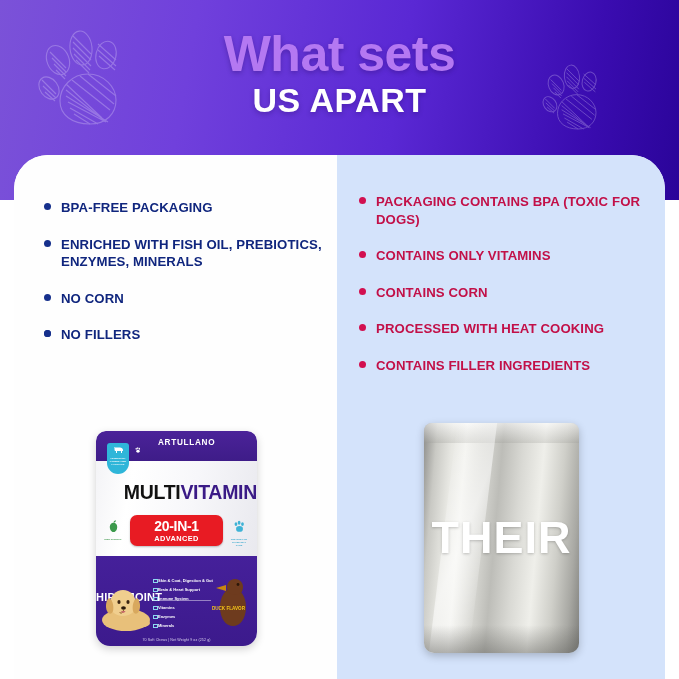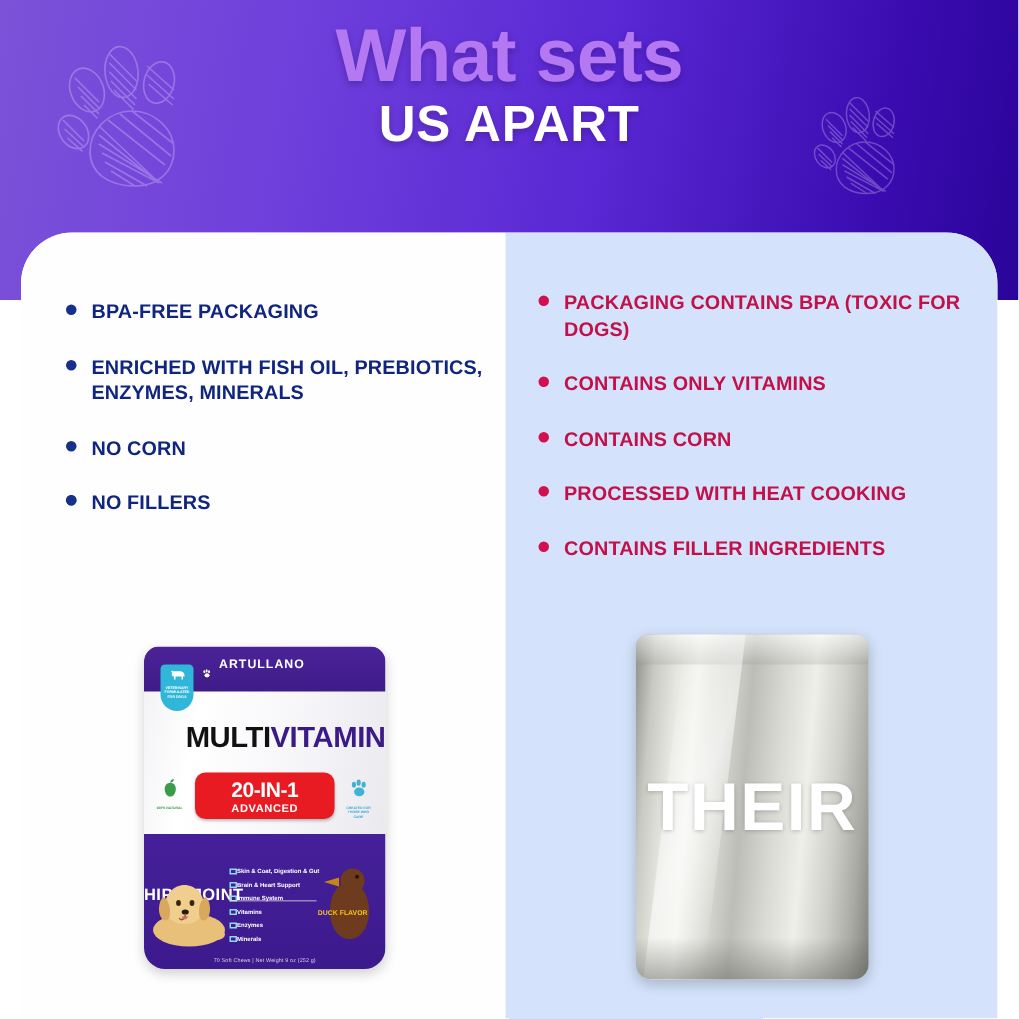--- a/index.html
+++ b/index.html
@@ -23,20 +23,21 @@
   #paw-right { left:541px; top:58px; }
 
   #title-block {
     position:absolute; left:0; top:12px; width:679px;
     text-align:center; line-height:1;
   }
   #title-line1 {
     font-size:50px; font-weight:bold; color:#B478F2;
     letter-spacing:-.5px; display:block;
     text-shadow:0 2px 5px rgba(30,0,80,.30);
+    margin-top:17px;
   }
   #title-line2 {
     font-size:34px; font-weight:bold; color:#FFFFFF;
     letter-spacing:.5px; display:block; margin-top:4px;
     text-shadow:0 2px 5px rgba(30,0,80,.30);
   }
 
   
   #card {
     position:absolute; left:14px; top:155px; width:651px; height:524px;
@@ -72,21 +73,21 @@
     background:linear-gradient(100deg,#f2f2f5 0%,#ffffff 22%,#f7f7fa 55%,#e6e6ec 100%);
     box-shadow:0 3px 8px rgba(0,0,0,.18);
     overflow:hidden;
   }
   #pouch-top {
     position:absolute; left:0; top:0; width:100%; height:30px;
     background:linear-gradient(180deg,#4B2399 0%,#3E1C88 100%);
     border-radius:9px 9px 0 0;
   }
   #brand-pill {
-    position:absolute; left:50px; top:7px;
+    position:absolute; left:62px; top:7px;
     color:#fff; font-size:8.2px; font-weight:bold; letter-spacing:.7px;
   }
   #brand-paw { position:absolute; left:39px; top:8px; }
   #vet-badge {
     position:absolute; left:11px; top:12px; width:22px; height:31px;
     background:#2FB6D9; border-radius:3px 3px 11px 11px;
     display:flex; flex-direction:column; align-items:center; padding-top:3px;
   }
   #vet-badge-text {
     font-size:2.4px; color:#fff; text-align:center; line-height:1.25;

